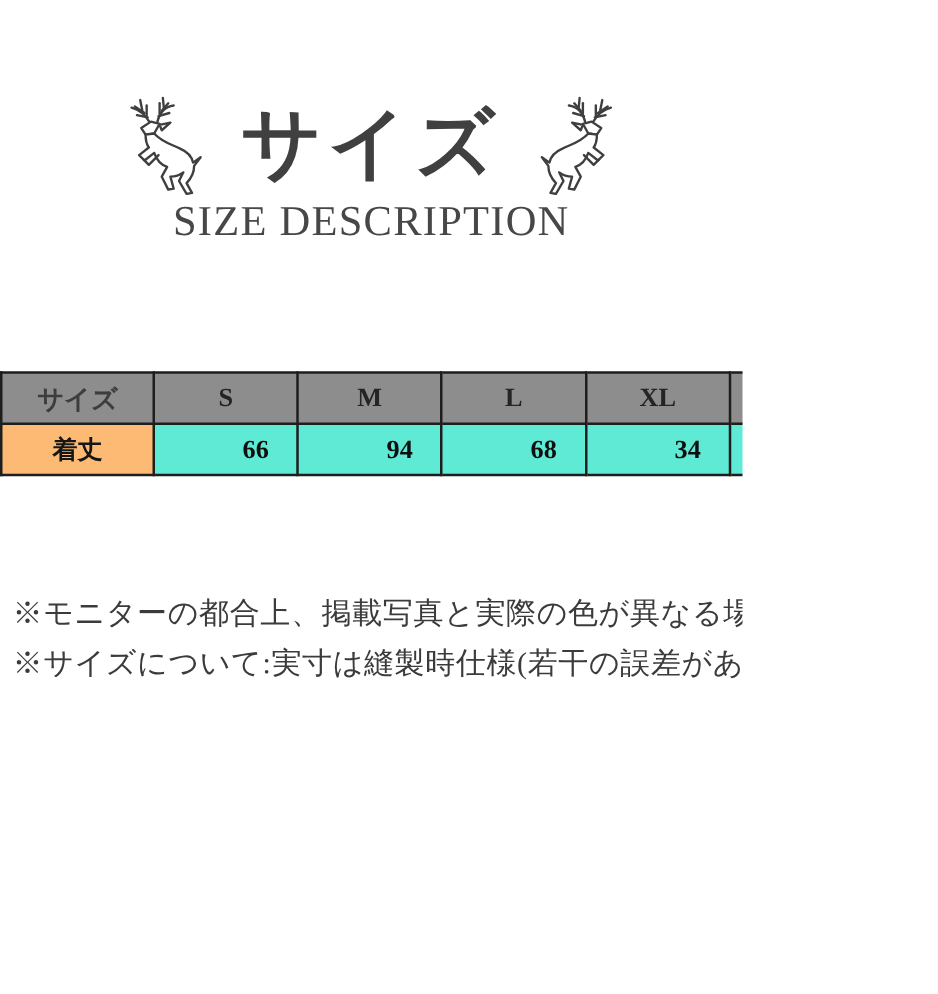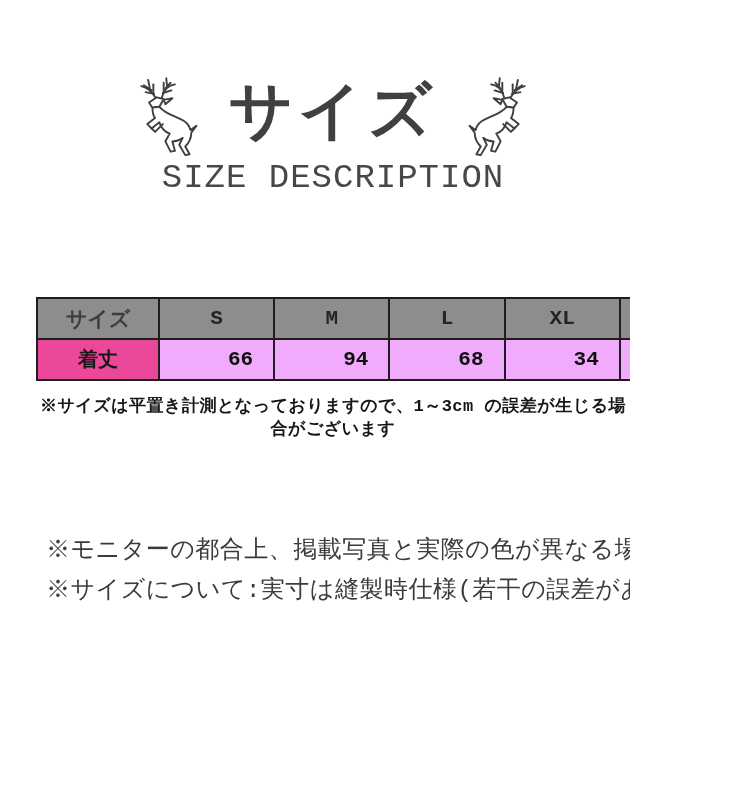--- a/index.html
+++ b/index.html
@@ -1,20 +1,19 @@
 <!DOCTYPE html>
 <html><head>
 <meta charset="utf-8">
 <style>
   html,body{margin:0;padding:0;background:#ffffff;}
   .page{
     width:594px;height:795px;background:#ffffff;overflow:hidden;
-    font-family:Liberation Mono, monospace;
+    font-family:Liberation Serif, serif;
     position:relative;
-    margin-left:36px;
   }
   
   .title-row{
     display:flex;justify-content:center;align-items:center;
     gap:4px;padding-top:74px;
   }
   .page-title{
     margin:0;font-size:63px;font-weight:bold;color:#404040;
     letter-spacing:5px;line-height:1;
   }
@@ -33,24 +32,24 @@
   .size-table col.label-col{width:122px;}
   .size-table th,.size-table td{
     border:2px solid #1e1e1e;height:39px;text-align:center;
     vertical-align:middle;padding:0;
   }
   .size-table thead th{
     background:#8d8d8d;font-size:21px;font-weight:bold;color:#242424;
   }
   .size-table thead th.corner{color:#3d3d3d;}
   .size-table tbody th{
-    background:#ec4899;font-size:20px;font-weight:bold;color:#161616;
+    background:#fdba74;font-size:20px;font-weight:bold;color:#161616;
   }
   .size-table tbody td{
-    background:#f0abfc;font-size:21px;font-weight:bold;color:#0f0f0f;padding-left:48px;
+    background:#5eead4;font-size:21px;font-weight:bold;color:#0f0f0f;padding-left:48px;
   }
   .table-note{
     text-align:center;margin-top:13px;font-size:17px;
     font-weight:bold;color:#161616;letter-spacing:0.5px;
   }
   
   .footnotes{margin:98px 0 0 10px;}
   .footnotes p{
     margin:0 0 15px 0;font-size:24px;line-height:25px;color:#3b3b3b;
     letter-spacing:0.5px;white-space:nowrap;
@@ -132,20 +131,19 @@
         <th>着丈</th>
         <td>66</td>
         <td>94</td>
         <td>68</td>
         <td>34</td>
         <td>70</td>
       </tr>
     </tbody>
   </table>
 
-  <div class="table-note">※サイズは平置き計測となっておりますので、1～3cm の誤差が生じる場合がございます</div>
 
   <div class="footnotes">
     <p>※モニターの都合上、掲載写真と実際の色が異なる場合がごさいます。</p>
     <p>※サイズについて:実寸は縫製時仕様(若干の誤差がある場合がごさいます)</p>
   </div>
 
 </div>
 
 </body></html>

